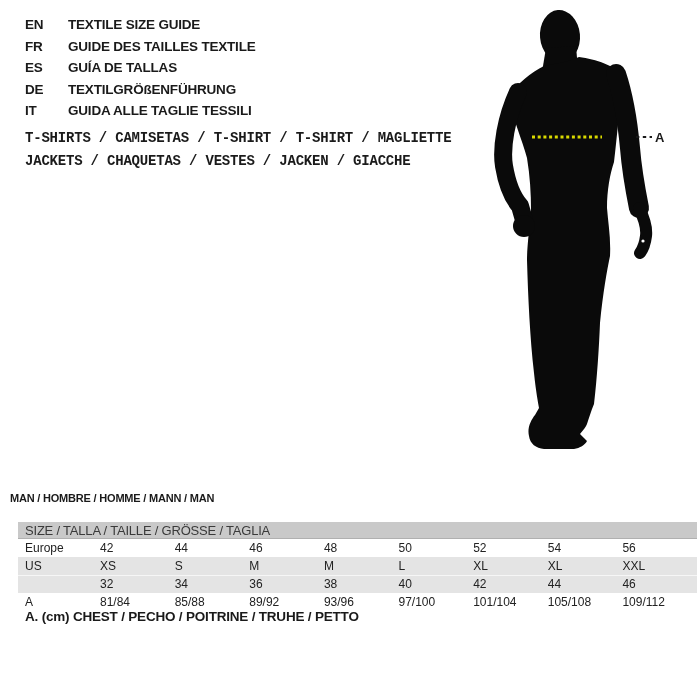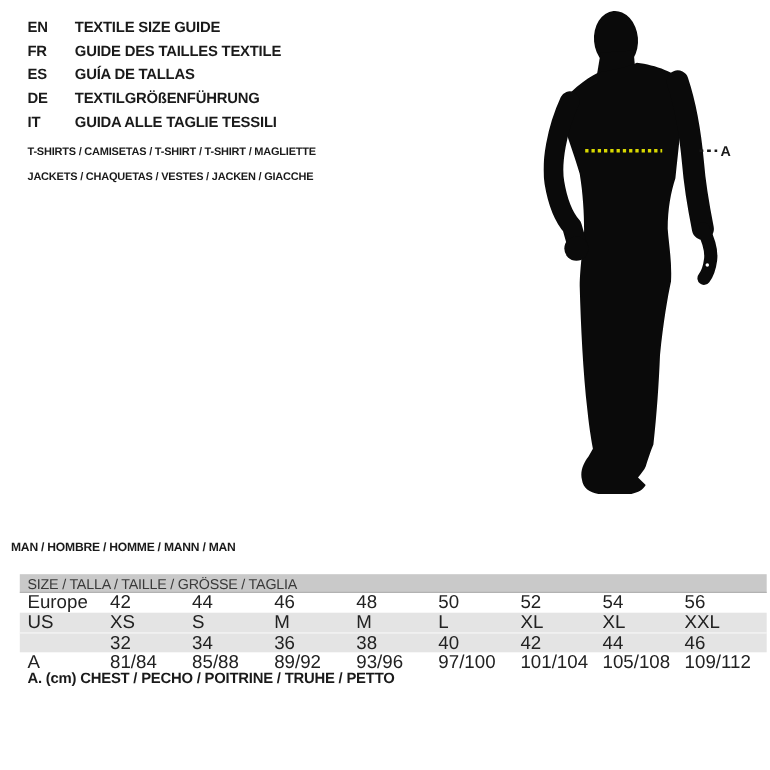--- a/index.html
+++ b/index.html
@@ -7,32 +7,32 @@
     position:relative;width:700px;height:700px;background:#ffffff;overflow:hidden;
     font-family:"Liberation Sans", sans-serif;color:#1a1a1a;
   }
   
   #language-list{position:absolute;left:25px;top:14px;}
   .lang-row{display:flex;height:21.5px;align-items:center;}
   .lang-code{width:43px;font-size:13.5px;font-weight:bold;letter-spacing:-0.2px;}
   .lang-label{font-size:13.5px;font-weight:bold;letter-spacing:-0.2px;white-space:nowrap;}
   
   #category-lines{position:absolute;left:25px;top:127px;}
-  .category-line{font-size:10px;font-weight:bold;letter-spacing:-0.2px;line-height:23px;white-space:nowrap;}
+  .category-line{font-size:14px;font-weight:bold;letter-spacing:-0.2px;line-height:23px;white-space:nowrap;font-family:Liberation Mono, monospace;}
   
   #figure-wrap{position:absolute;left:494px;top:8px;width:176px;height:448px;}
   
   #section-title{position:absolute;left:10px;top:492px;font-size:11px;font-weight:bold;letter-spacing:-0.2px;}
   
   #size-table{position:absolute;left:18px;top:522px;width:679px;}
   #size-table-header{
     height:17px;line-height:17px;background:#c9c9c9;border-bottom:1px solid #b0b0b0;
     font-size:13px;color:#3a3a3a;padding-left:7px;letter-spacing:-0.2px;box-sizing:border-box;
   }
-  .trow{display:flex;height:18px;line-height:18px;font-size:17px;}
+  .trow{display:flex;height:18px;line-height:18px;font-size:12px;}
   .trow.shaded{background:#e4e4e4;}
   .trow.sep{border-top:1px solid #f6f6f6;height:17px;line-height:17px;}
   .tlabel{width:82px;padding-left:7px;box-sizing:border-box;color:#222;}
   .tcell{flex:1;text-align:left;color:#222;}
   
   #footer-note{position:absolute;left:25px;top:609px;font-size:13.5px;font-weight:bold;letter-spacing:-0.2px;}
 </style>
 </head>
 <body>
 

